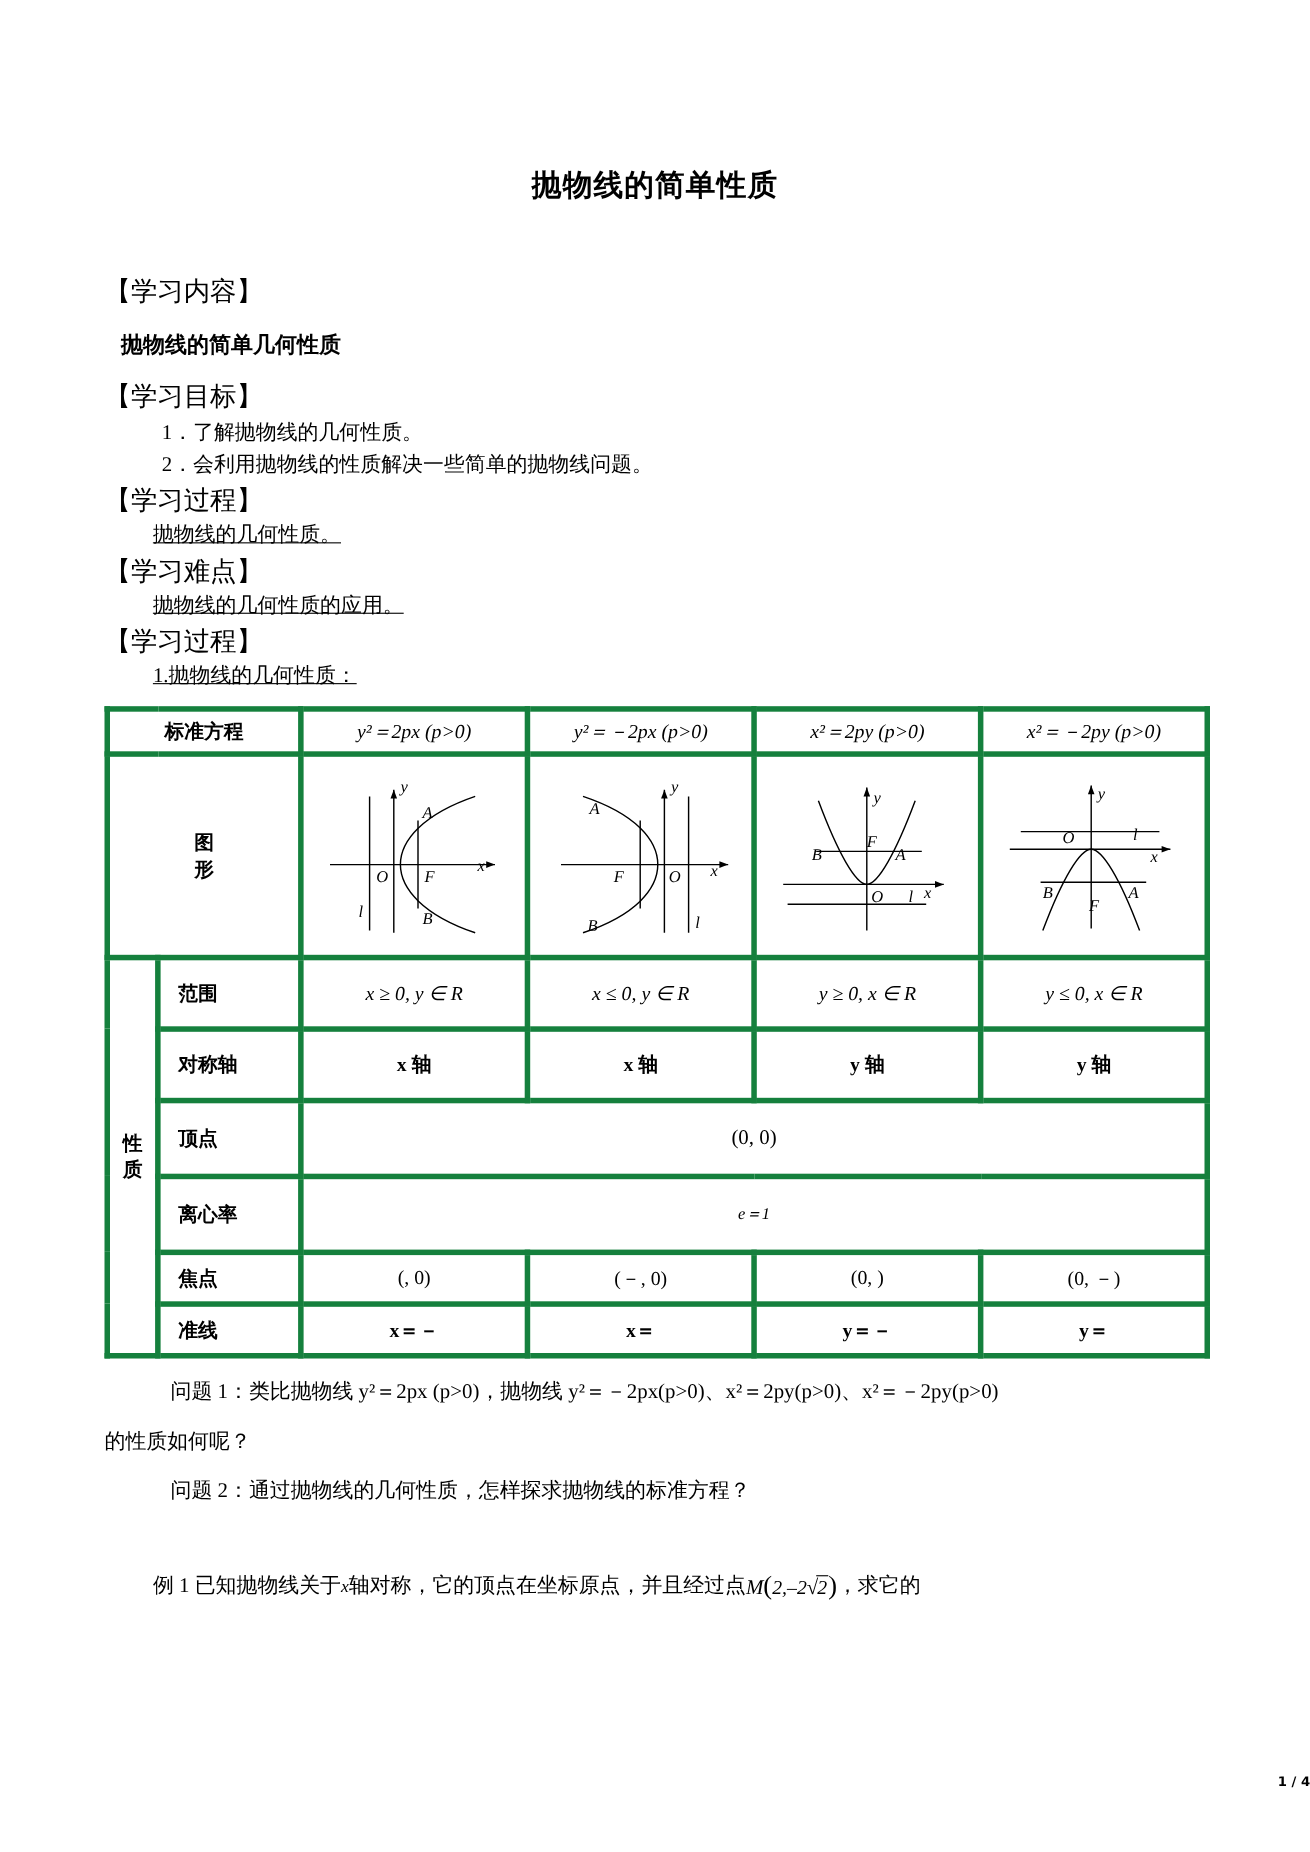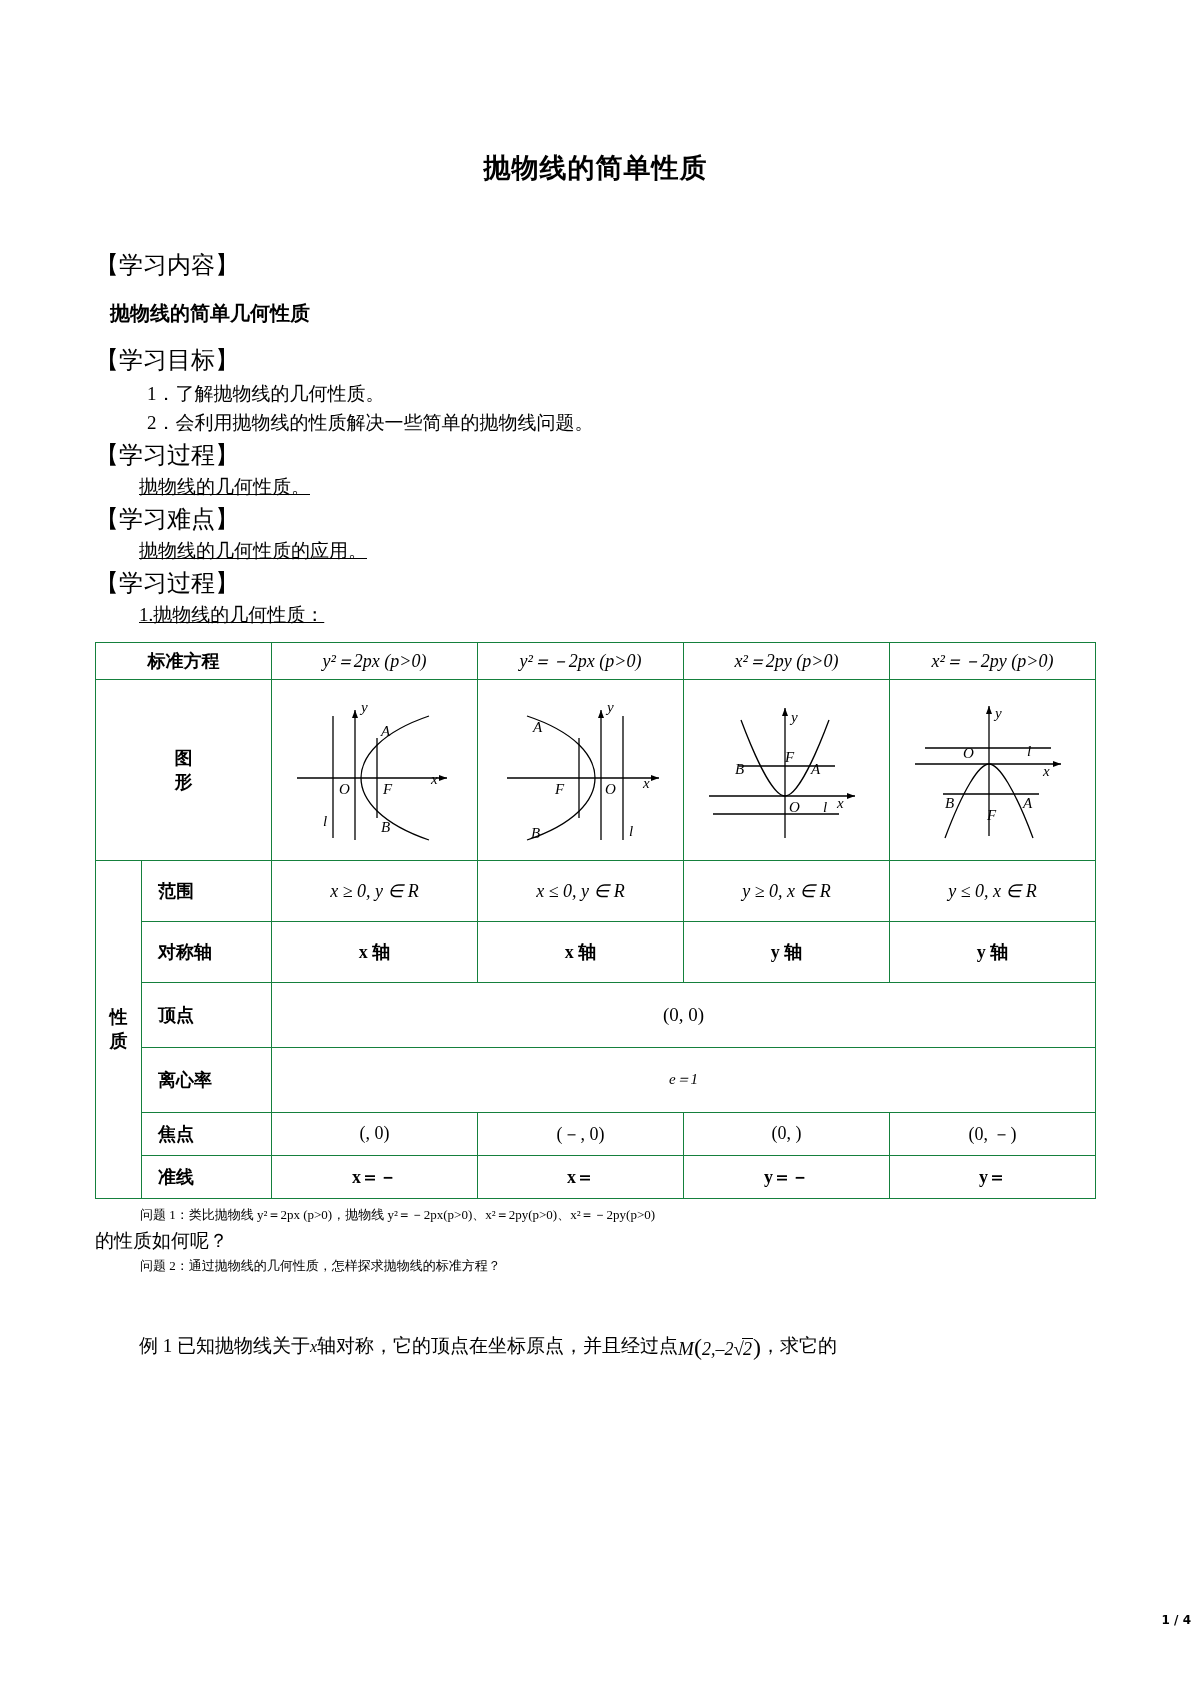--- a/index.html
+++ b/index.html
@@ -36,21 +36,21 @@
     font-size:19px;line-height:1.55;margin:0;padding-left:52px;
     font-family:"Liberation Serif", serif;
   }
 
   
   table.props{
     border-collapse:collapse;margin-top:12px;width:1000px;
     table-layout:fixed;
   }
   table.props td{
-    border:1px solid #15803d;
+    border:5px solid #15803d;
     text-align:center;vertical-align:middle;
     font-family:"Liberation Serif", serif;
     font-size:18px;
     padding:6px 4px;
   }
   td.lbl{
     font-family:"DejaVu Sans", sans-serif;
     font-size:18px;font-weight:bold;
   }
   td.lbl-nb{
@@ -59,21 +59,21 @@
   }
   td.eq{font-style:italic;font-size:18px;text-align:left;padding-left:10px;}
   td.left{text-align:left;padding-left:14px;}
   .itx{font-style:italic;}
 
   .figcell{padding:2px;height:168px;}
   .figcell svg{display:block;margin:0 auto;}
 
   
   .q-line{
-    font-size:13px;line-height:1.55;margin:1px;padding-left:44px;
+    font-size:19px;line-height:1.55;margin:16px;padding-left:44px;
     font-family:"Liberation Serif", serif;
   }
   .q-cont{
     font-size:19px;line-height:1.55;margin:0;
     font-family:"Liberation Serif", serif;
   }
   .ex-line{
     font-size:19px;line-height:2.3;margin:0;padding-left:44px;
     font-family:"Liberation Serif", serif;
   }

